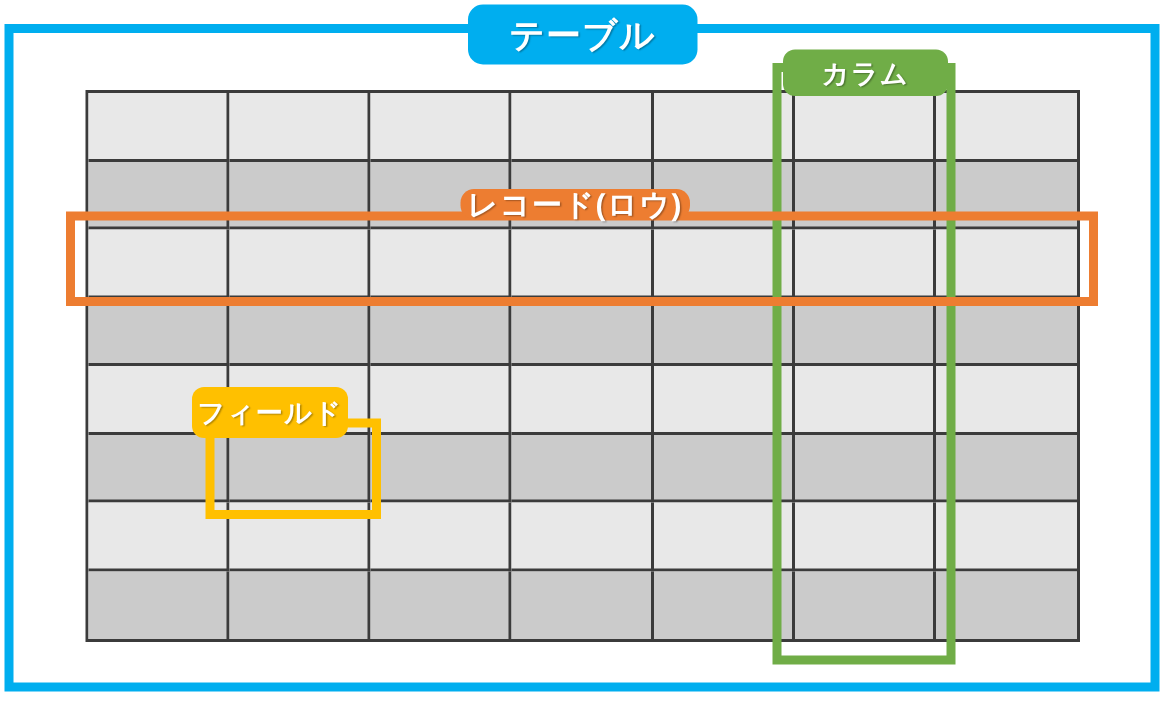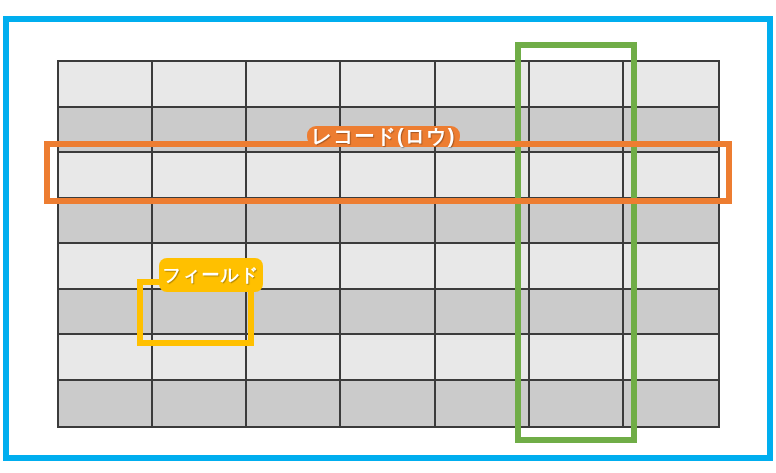--- a/index.html
+++ b/index.html
@@ -103,21 +103,21 @@
     font-size: 18px;
   }
   .pill-record {
     left: 307px; top: 126px;
     width: 153px; height: 20px;
     background: var(--accent-orange, #ED7D31);
     border-radius: 9px;
     font-size: 20px;
   }
   .pill-field {
-    left: 159px; top: 258px;
+    left: 128px; top: 258px;
     width: 104px; height: 34px;
     background: var(--accent-gold, #FFC000);
     border-radius: 8px;
     font-size: 18px;
   }
 </style>
 </head>
 <body>
 
 <div class="canvas">
@@ -182,19 +182,21 @@
       <div class="cell last-row" style="background: rgb(203, 203, 203);"></div>
       <div class="cell last-col last-row" style="background: rgb(203, 203, 203);"></div>
     </div>
 
   <div class="outline column-outline"></div>
 
   <div class="outline record-outline"></div>
 
   <div class="outline field-outline"></div>
 
-
+  <div class="pill pill-table">テーブル</div>
+
+  <div class="pill pill-column">カラム</div>
 
   <div class="pill pill-record">レコード(ロウ)</div>
 
   <div class="pill pill-field">フィールド</div>
 
 </div>
 
 </body></html>

